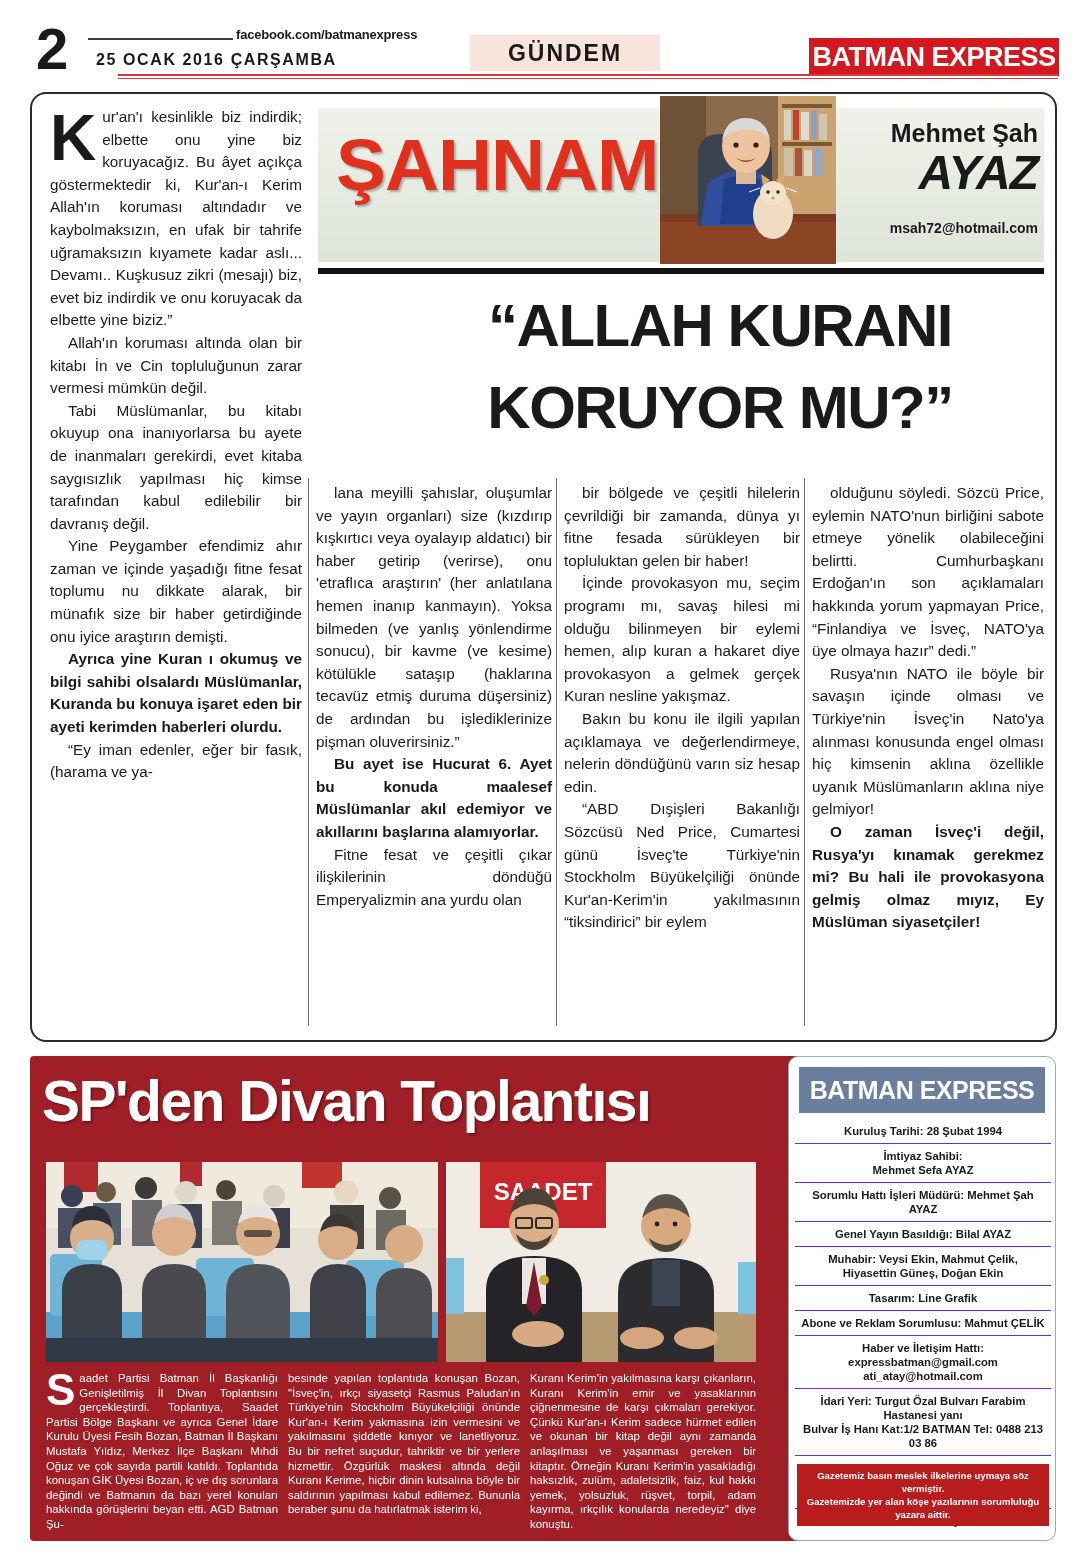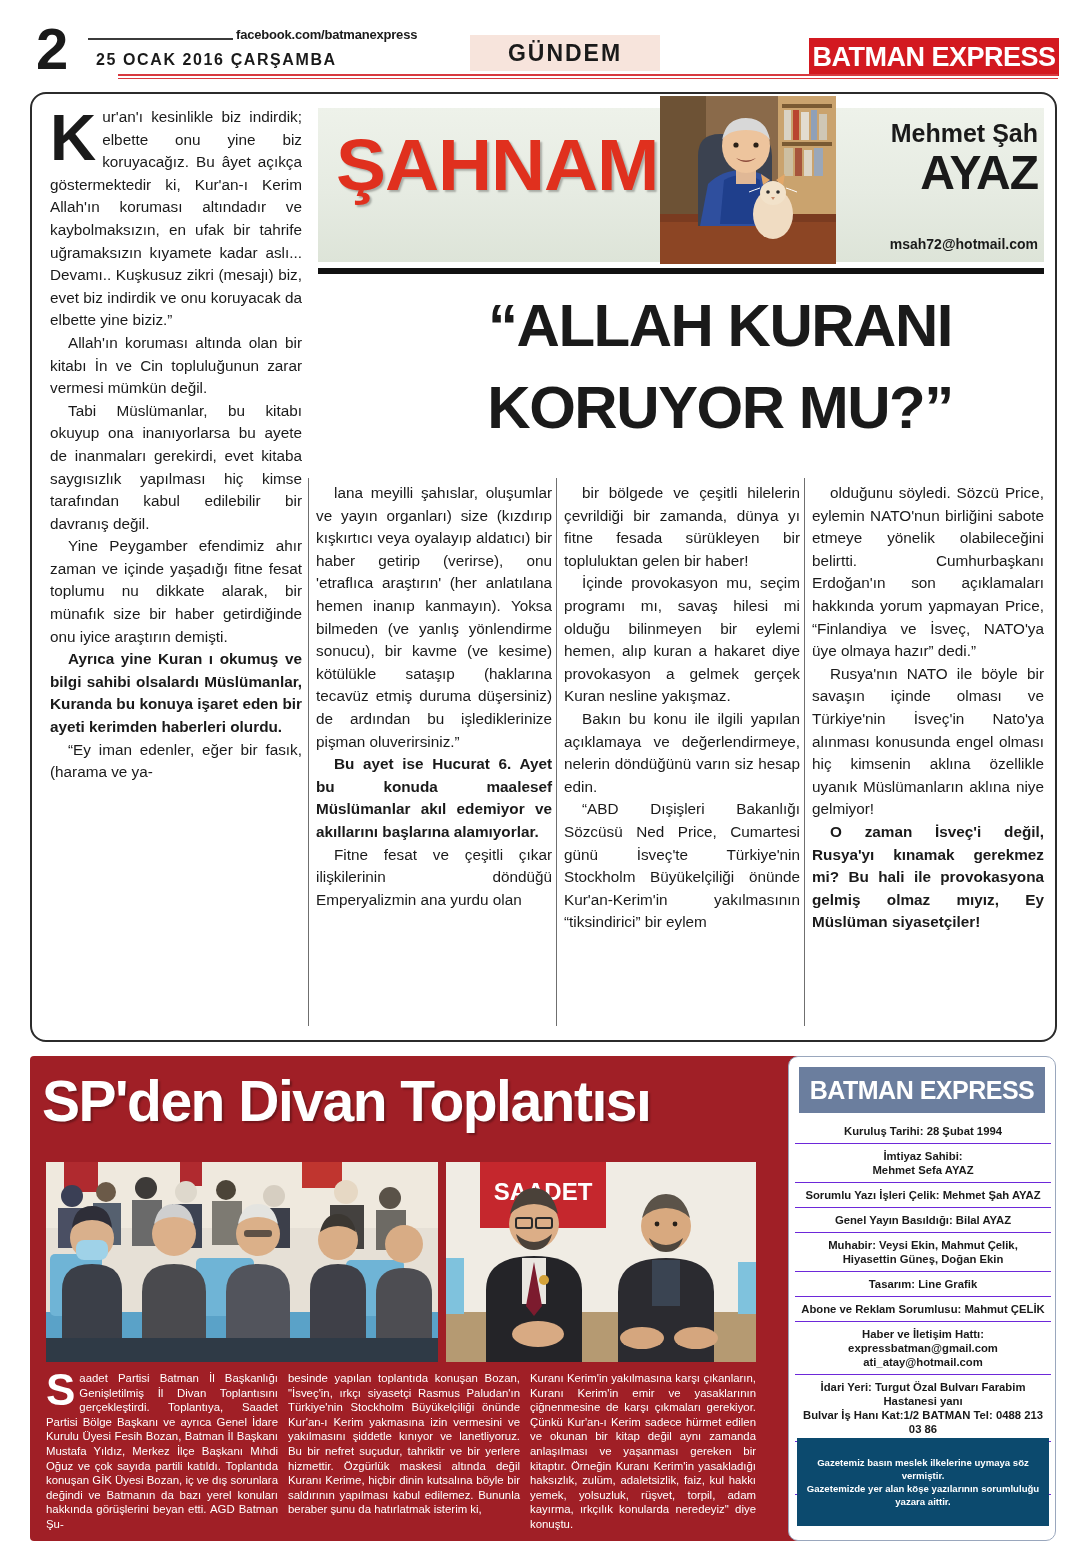--- a/index.html
+++ b/index.html
@@ -23,22 +23,22 @@
 
   
   .banner{position:absolute;left:318px;top:96px;width:726px;height:178px;}
   .banner-bg{position:absolute;left:0;top:12px;width:726px;height:154px;
       background:linear-gradient(180deg,#eef2ea 0%,#e6ebe2 55%,#dde4d8 100%);}
   .sahname{position:absolute;left:18px;top:30px;font-size:72px;font-weight:900;color:#e0301e;letter-spacing:-1px;
       text-shadow:2px 2px 2px rgba(0,0,0,.28);line-height:78px;font-family:"Liberation Sans",sans-serif;
       transform:scaleX(1.04);transform-origin:left center;}
   .author-photo{position:absolute;left:342px;top:0px;width:176px;height:168px;overflow:hidden;background:#6d5740;}
   .author-name{position:absolute;left:540px;top:22px;width:180px;text-align:right;font-size:25px;font-weight:800;line-height:30px;}
-  .author-surname{position:absolute;left:520px;top:50px;width:200px;text-align:right;font-size:48px;font-weight:900;line-height:54px;letter-spacing:-1px;}
-  .author-mail{position:absolute;left:480px;top:140px;width:240px;text-align:right;font-size:14px;font-weight:600;}
+  .author-surname{position:absolute;left:520px;top:50px;width:200px;text-align:right;font-size:48px;font-weight:900;line-height:54px;letter-spacing:-1px;font-style:italic;}
+  .author-mail{position:absolute;left:480px;top:124px;width:240px;text-align:right;font-size:14px;font-weight:600;}
   .banner-rule{position:absolute;left:318px;top:268px;width:726px;height:6px;background:#111;}
 
   
   .headline{position:absolute;left:395px;top:285px;width:650px;font-size:60px;font-weight:900;line-height:82px;
       letter-spacing:-1.5px;text-align:center;font-family:"Liberation Sans",sans-serif;}
 
   
   .col{position:absolute;font-size:15.3px;line-height:22.6px;text-align:justify;text-justify:inter-word;
        hyphens:auto;font-family:"Liberation Sans",sans-serif;}
   .col p{margin:0 0 0 0;text-indent:18px;}
@@ -68,22 +68,22 @@
   .ndrop{float:left;font-size:44px;line-height:34px;font-weight:700;padding:2px 4px 0 0;color:#fff;}
 
   
   .imprint{position:absolute;left:788px;top:1056px;width:268px;height:485px;border:1px solid #9aa7bd;border-radius:10px;
       box-sizing:border-box;background:#fff;}
   .imp-logo{position:absolute;left:10px;top:10px;width:246px;height:46px;background:#6b7e9e;}
   .imp-logo span{display:block;color:#fff;font-weight:900;font-size:25px;line-height:46px;text-align:center;letter-spacing:-0.5px;}
   .imp-rows{position:absolute;left:6px;top:62px;width:256px;}
   .imp-row{padding:5px 4px;text-align:center;font-size:11.3px;line-height:14px;font-weight:700;border-bottom:1px solid #6d28d9;}
   .imp-row:last-child{border-bottom:none;}
-  .imp-foot{position:absolute;left:8px;bottom:14px;width:252px;background:#0c4a6e;color:#fff;font-size:9.6px;line-height:13px;
-      text-align:center;padding:18px 4px;box-sizing:border-box;font-weight:600;}
+  .imp-foot{position:absolute;left:8px;bottom:14px;width:252px;background:#b91c1c;color:#fff;font-size:9.6px;line-height:13px;
+      text-align:center;padding:5px 4px;box-sizing:border-box;font-weight:600;}
 </style>
 </head>
 <body>
 
 <div class="masthead">
   <div class="pagenum">2</div>
   <div class="rule-top"></div>
   <div class="fb">facebook.com/batmanexpress</div>
   <div class="dateline">25 OCAK 2016 ÇARŞAMBA</div>
   <div class="gundem-box"></div>
@@ -286,21 +286,21 @@
     </div>
   <div class="imp-rows">
       <div class="imp-row">
         <div>Kuruluş Tarihi: 28 Şubat 1994</div>
       </div>
       <div class="imp-row">
         <div>İmtiyaz Sahibi:</div>
         <div>Mehmet Sefa AYAZ</div>
       </div>
       <div class="imp-row">
-        <div>Sorumlu Yazı İşleri Çelik: Mehmet Şah AYAZ</div>
+        <div>Sorumlu Hattı İşleri Müdürü: Mehmet Şah AYAZ</div>
       </div>
       <div class="imp-row">
         <div>Genel Yayın Basıldığı: Bilal AYAZ</div>
       </div>
       <div class="imp-row">
         <div>Muhabir: Veysi Ekin, Mahmut Çelik,</div>
         <div>Hiyasettin Güneş, Doğan Ekin</div>
       </div>
       <div class="imp-row">
         <div>Tasarım: Line Grafik</div>

